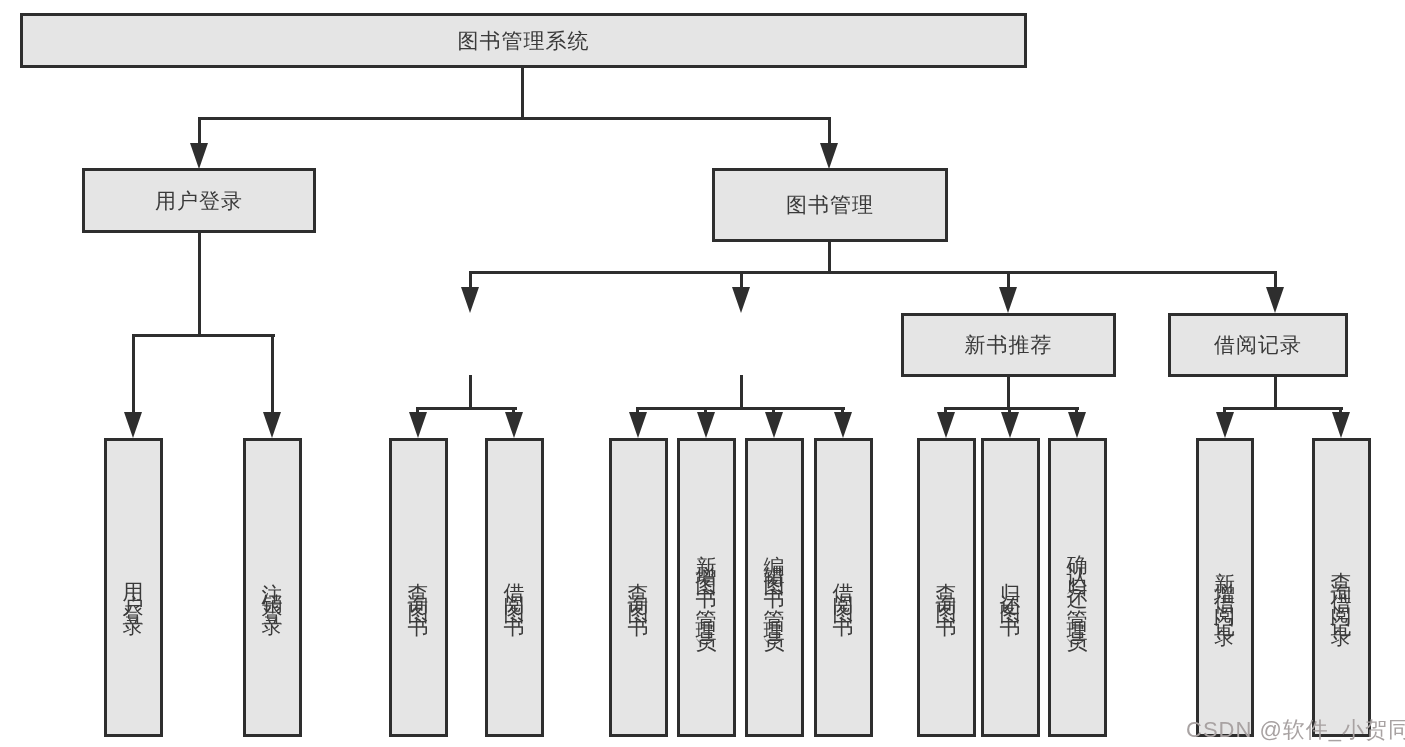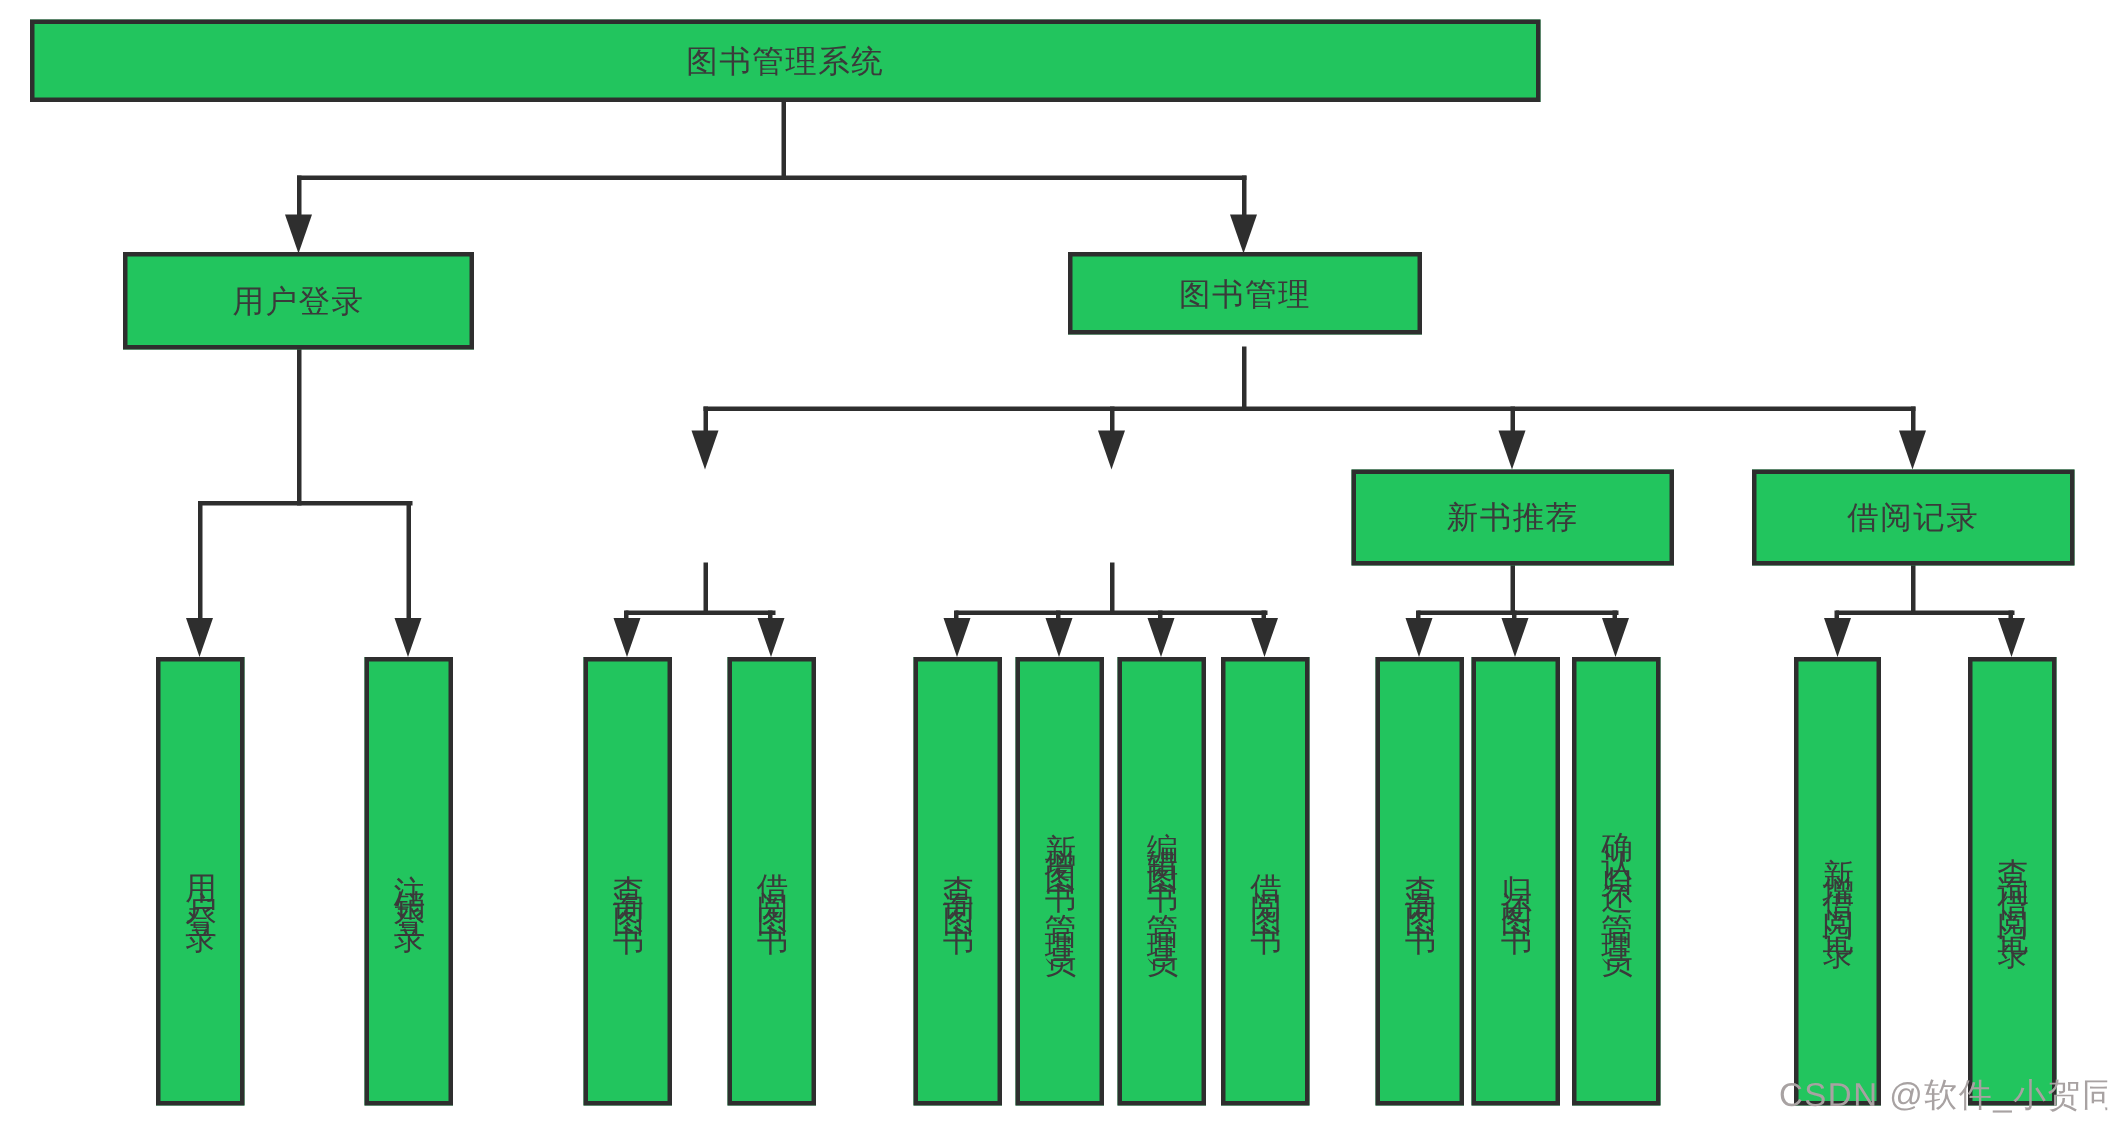--- a/index.html
+++ b/index.html
@@ -7,21 +7,21 @@
     position:relative;
     width:1405px; height:747px;
     background:#ffffff;
     overflow:hidden;
     font-family:"Liberation Sans", sans-serif;
     color:#383838;
   }
   .box {
     position:absolute;
     box-sizing:border-box;
-    background:#22c55e;
+    background:#e5e5e5;
     border:3px solid #2e2e2e;
     display:flex;
     align-items:center;
     justify-content:center;
     font-size:21px;
     color:#3a3a3a;
     letter-spacing:1px;
     z-index:2;
   }
   .leaf { z-index:2; }
@@ -70,21 +70,21 @@
   <div class="vline" style="left:521px; top:66px; height:54px;"></div>
   <div class="hline" style="left:198px; top:117px; width:633px;"></div>
   <div class="vline" style="left:198px; top:117px; height:28px;"></div>
   <div class="arrow" style="left:190px; top:143px;"></div>
   <div class="vline" style="left:828px; top:117px; height:28px;"></div>
   <div class="arrow" style="left:820px; top:143px;"></div>
 
   <div class="box" style="left:82px; top:168px; width:234px; height:65px;">
     <span>用户登录</span>
   </div>
-  <div class="box" style="left:712px; top:168px; width:236px; height:55px;">
+  <div class="box" style="left:712px; top:168px; width:236px; height:74px;">
     <span>图书管理</span>
   </div>
 
   <div class="vline" style="left:198px; top:231px; height:106px;"></div>
   <div class="hline" style="left:132px; top:334px; width:143px;"></div>
   <div class="vline" style="left:132px; top:334px; height:80px;"></div>
   <div class="arrow" style="left:124px; top:412px;"></div>
   <div class="vline" style="left:271px; top:334px; height:80px;"></div>
   <div class="arrow" style="left:263px; top:412px;"></div>
 
@@ -95,21 +95,21 @@
   <div class="vline" style="left:740px; top:271px; height:18px;"></div>
   <div class="arrow" style="left:732px; top:287px;"></div>
   <div class="vline" style="left:1007px; top:271px; height:18px;"></div>
   <div class="arrow" style="left:999px; top:287px;"></div>
   <div class="vline" style="left:1274px; top:271px; height:18px;"></div>
   <div class="arrow" style="left:1266px; top:287px;"></div>
 
   <div class="box" style="left:901px; top:313px; width:215px; height:64px;">
     <span>新书推荐</span>
   </div>
-  <div class="box" style="left:1168px; top:313px; width:215px; height:64px;">
+  <div class="box" style="left:1168px; top:313px; width:180px; height:64px;">
     <span>借阅记录</span>
   </div>
 
   <div class="vline" style="left:469px; top:375px; height:35px;"></div>
   <div class="hline" style="left:417px; top:407px; width:100px;"></div>
   <div class="vline" style="left:416px; top:407px; height:8px;"></div>
   <div class="arrow" style="left:409px; top:412px;"></div>
   <div class="vline" style="left:512px; top:407px; height:8px;"></div>
   <div class="arrow" style="left:505px; top:412px;"></div>
 

